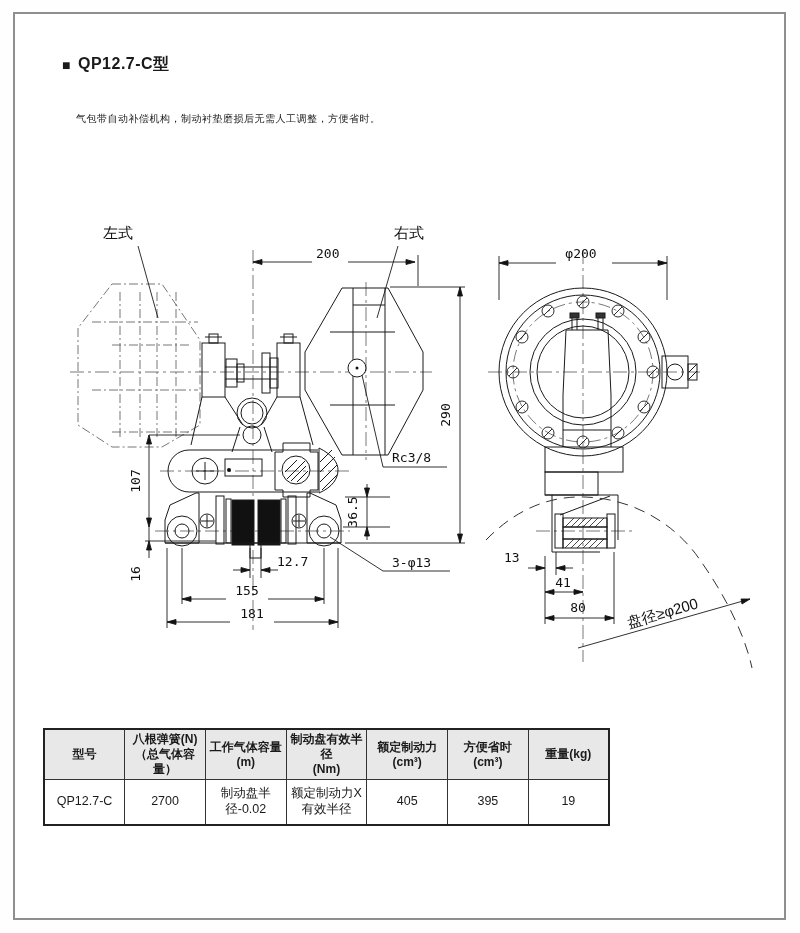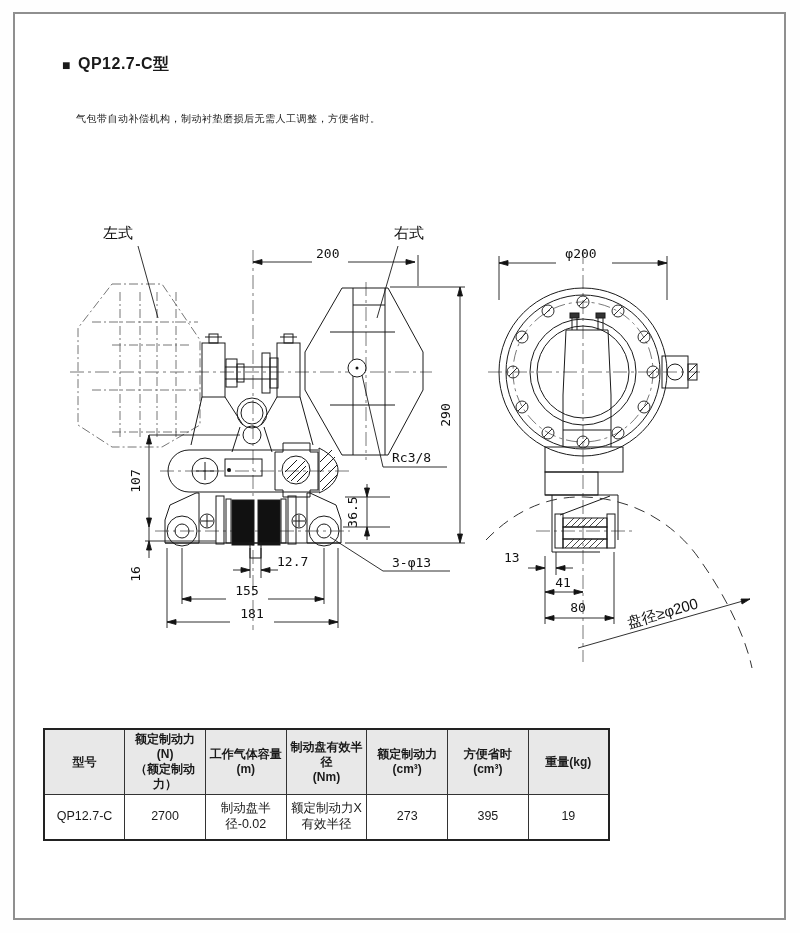--- a/index.html
+++ b/index.html
@@ -321,22 +321,22 @@
     <text class="cjk" x="664" y="618" text-anchor="middle" transform="rotate(-16 664 618)" stroke="none" fill="#111">盘径≥φ200</text>
   </svg>
 
   <table class="spec">
     <thead>
       <tr>
         <th>
           <div>型号</div>
           </th>
         <th>
-          <div>额定制动力(N)</div>
-            <div class="h2">（额定制动力）</div>
+          <div>八根弹簧(N)</div>
+            <div class="h2">（总气体容量）</div>
           </th>
         <th>
           <div>工作气体容量</div>
             <div class="h2">(m)</div>
           </th>
         <th>
           <div>制动盘有效半径</div>
             <div class="h2">(Nm)</div>
           </th>
         <th>
@@ -351,19 +351,19 @@
           <div>重量(kg)</div>
           </th>
       </tr>
     </thead>
     <tbody>
       <tr>
         <td>QP12.7-C</td>
         <td>2700</td>
         <td>制动盘半径-0.02</td>
         <td>额定制动力X有效半径</td>
-        <td>273</td>
+        <td>405</td>
         <td>395</td>
         <td>19</td>
       </tr>
     </tbody>
   </table>
 </div>
 
 </body></html>

